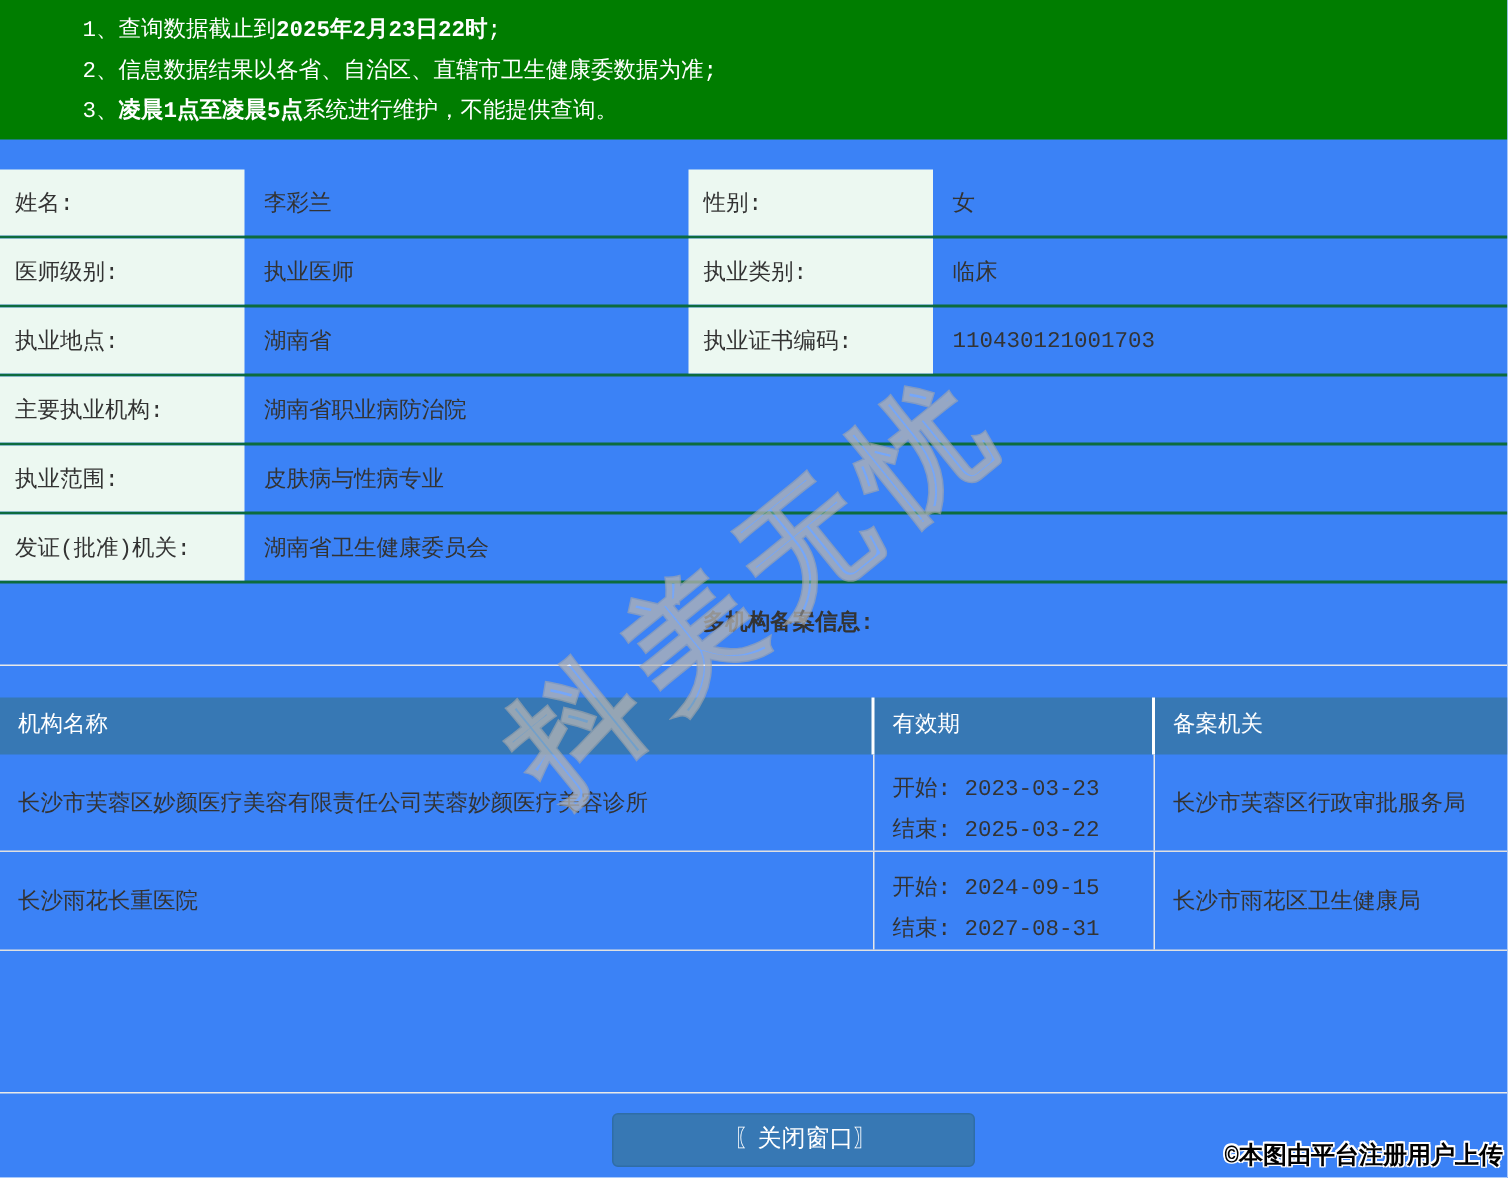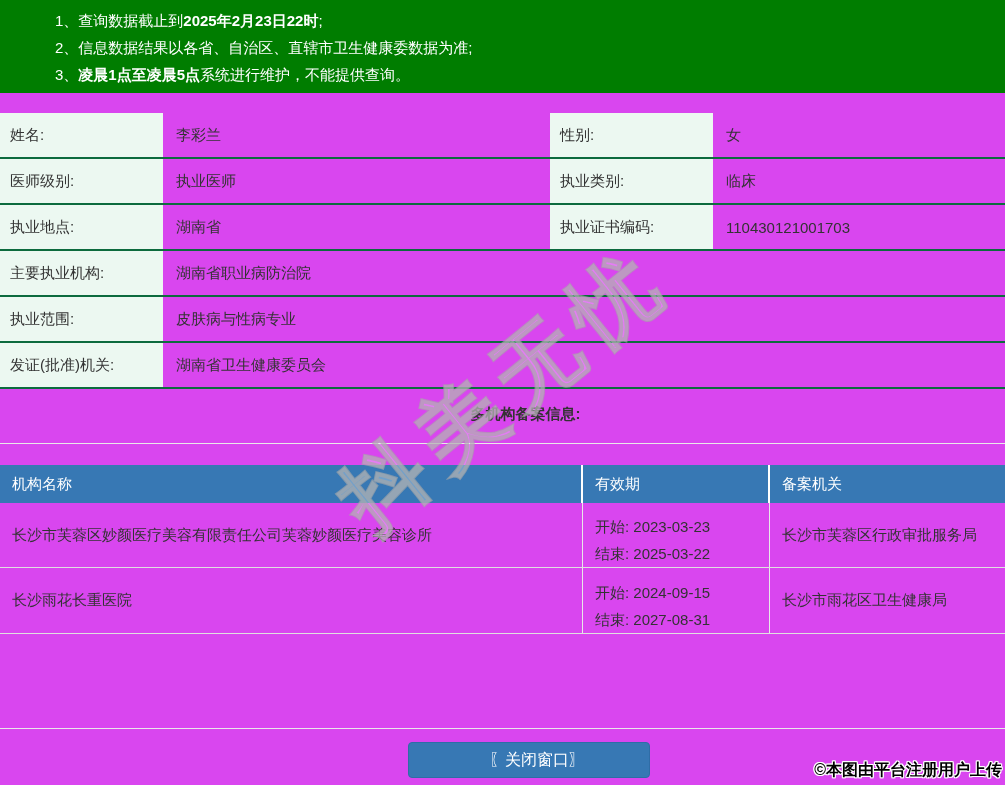--- a/index.html
+++ b/index.html
@@ -1,19 +1,19 @@
 <!DOCTYPE html>
 <html><head>
 <meta charset="utf-8">
 <style>
   * { margin:0; padding:0; box-sizing:border-box; }
   html,body { background:#fff; }
   #page {
-    position:relative; width:1005px; height:785px; background:#d946ef;
-    font-family:Liberation Sans, sans-serif; color:#333;
+    position:relative; width:1005px; height:785px; background:#3b82f6;
+    font-family:Liberation Mono, monospace; color:#333;
     overflow:hidden;
   }
 
   
   .banner {
     position:absolute; top:0; left:0; width:1005px; height:93px;
     background:#007d00; color:#ffffff; font-size:15px;
     padding:7px 0 0 55px;
   }
   .banner .b-line { height:27px; line-height:27px; white-space:nowrap; }
@@ -26,21 +26,21 @@
     border-bottom:2px solid #0c6b3e;
   }
   .cell-label {
     width:163px; background:#ecf8f1; display:flex; align-items:center;
     padding-left:10px; font-size:15px; color:#333; flex:none;
   }
   .cell-label.right { margin-left:0; }
   .cell-value {
     display:flex; align-items:center; padding-left:13px; font-size:15px; color:#333;
   }
-  .cell-value.narrow { width:387px; flex:none; }
+  .cell-value.narrow { width:296px; flex:none; }
   .cell-value.wide { flex:1; }
 
   
   .section-heading {
     position:absolute; top:405px; left:0; width:1005px; text-align:center;
     font-size:15px; font-weight:bold; color:#333;
   }
   .section-heading span { position:relative; left:23px; }
   .hr-light { position:absolute; left:0; width:1005px; height:1px; background:#e9e9e9; }
   .hr-1 { top:443px; }

